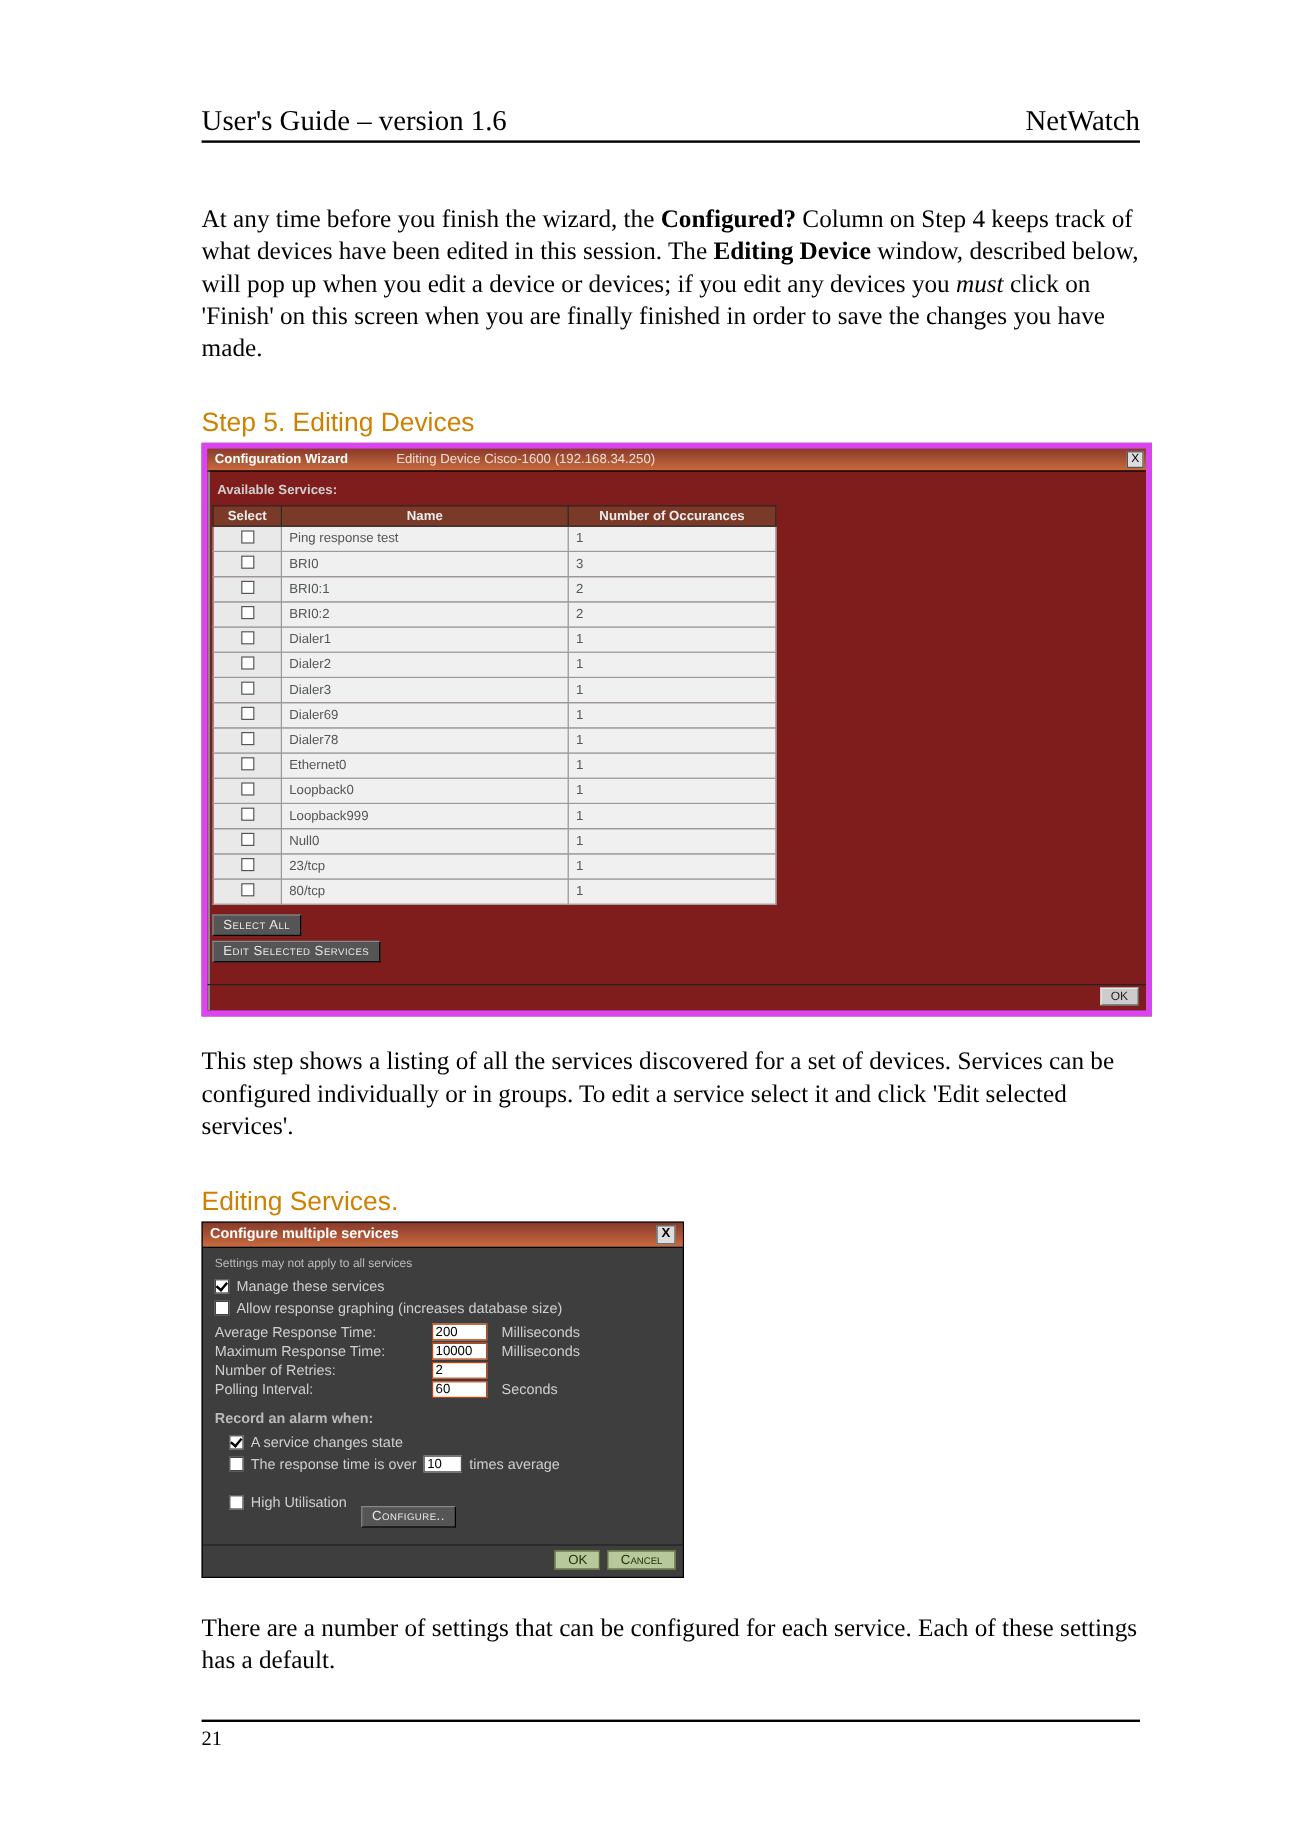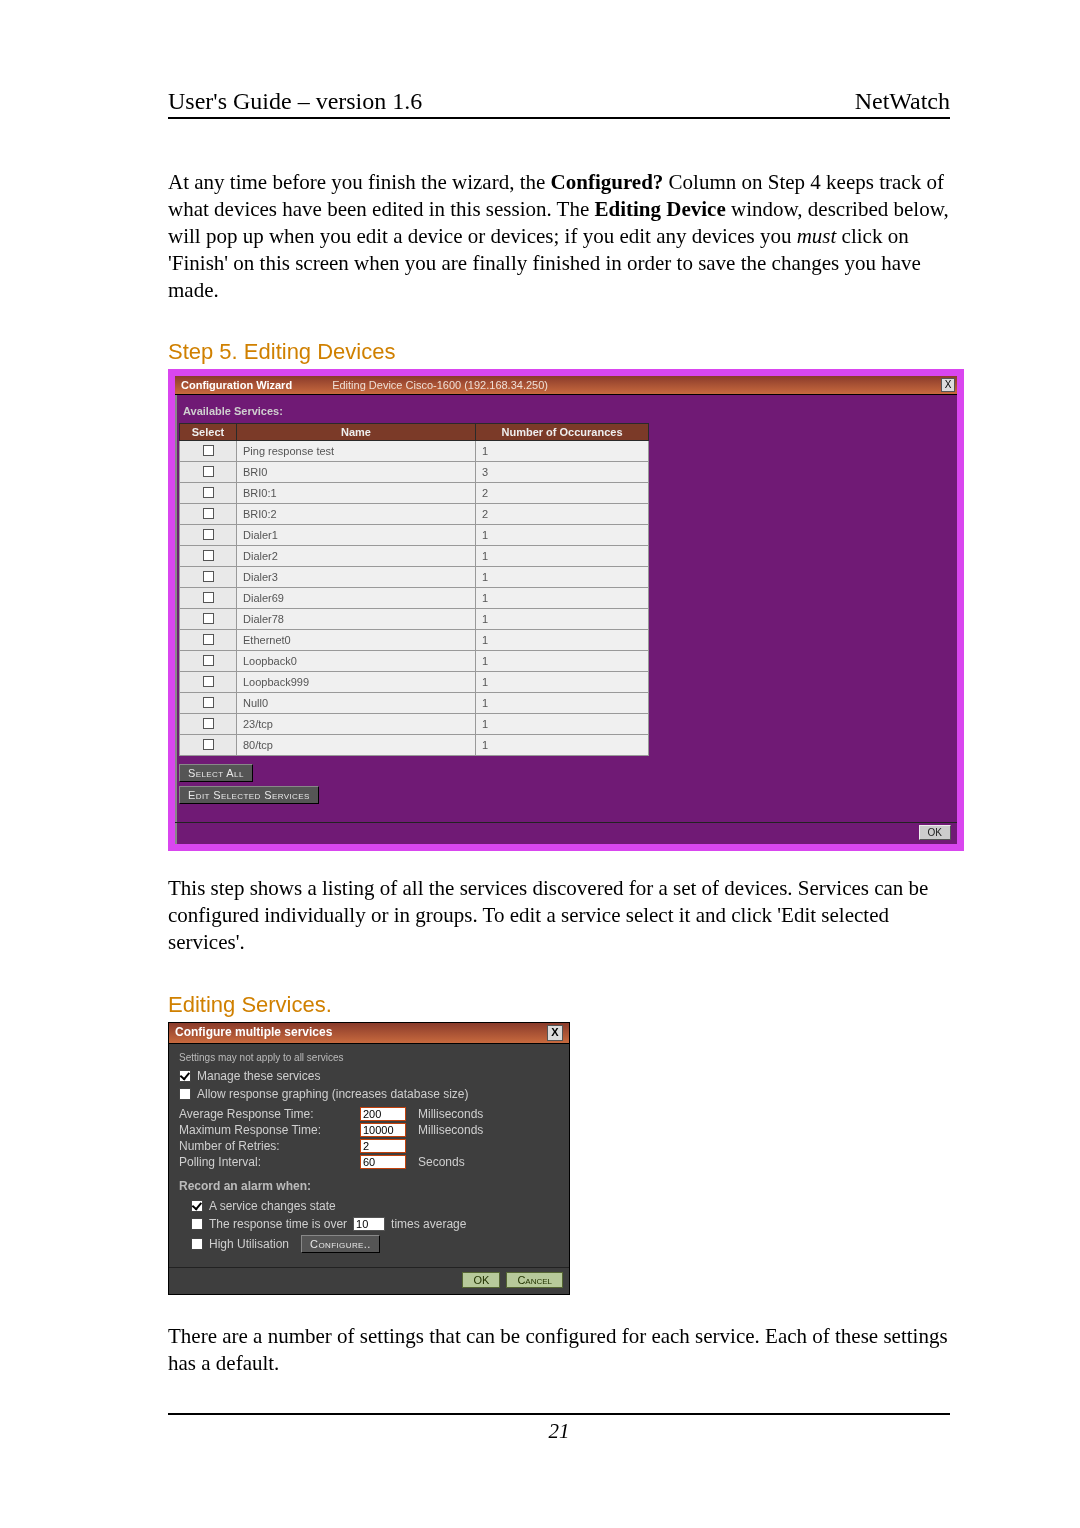--- a/index.html
+++ b/index.html
@@ -43,23 +43,23 @@
     margin-top: 36px;
     margin-bottom: 4px;
   }
 
   
   .win1 {
     width: 782px;
     font-family: Verdana, Arial, sans-serif;
     font-size: 11px;
     color: #dcdcdc;
-    border: 7px solid #d946ef;
+    border: 5px solid #d946ef;
     box-shadow: 2px 2px 0 #888 inset;
-    background: #701a75;
+    background: #7f1d1d;
   }
   .win1-titlebar {
     background: linear-gradient(#8a3b2b, #c86a3e);
     color: #fff;
     display: flex;
     align-items: center;
     height: 18px;
     font-size: 11px;
     padding: 0 6px;
     border-bottom: 1px solid #000;
@@ -284,24 +284,23 @@
     cursor: pointer;
   }
 
   
   .footrule {
     border: none;
     border-top: 2px solid #000;
     margin: 36px 0 4px 0;
   }
   .pagenum {
-    text-align: center;
-    font-size: 21px;
+    text-align: left;
+    font-size: 17px;
     padding-bottom: 20px;
-    font-style: italic;
   }
 
 </style>
 </head>
 <body>
 
 <div class="page">
 
   <div class="header-row">
     <span>User's Guide – version 1.6</span>
@@ -469,21 +468,21 @@
         </div>
         <div class="cbrow">
           <span class="cbbox"></span>
           <span>The response time is over</span>
           <input class="inline-in" value="10" style="">
           <span> times average</span>
         </div>
         <div class="cbrow">
           <span class="cbbox"></span>
           <span>High Utilisation</span>
-          <span class="btn3d" style="margin-left:6px;">Configure..</span>
+          <span class="btn3d" style="margin-left:6px;margin-top:24px;">Configure..</span>
         </div>
       </div>
     </div>
     <div class="footer">
       <span class="btnflat">OK</span>
       <span class="btnflat">Cancel</span>
     </div>
   </div>
 
   <p class="body-text" style="margin-top:28px;">There are a number of settings that can be configured for each service. Each of these settings has a default.</p>

